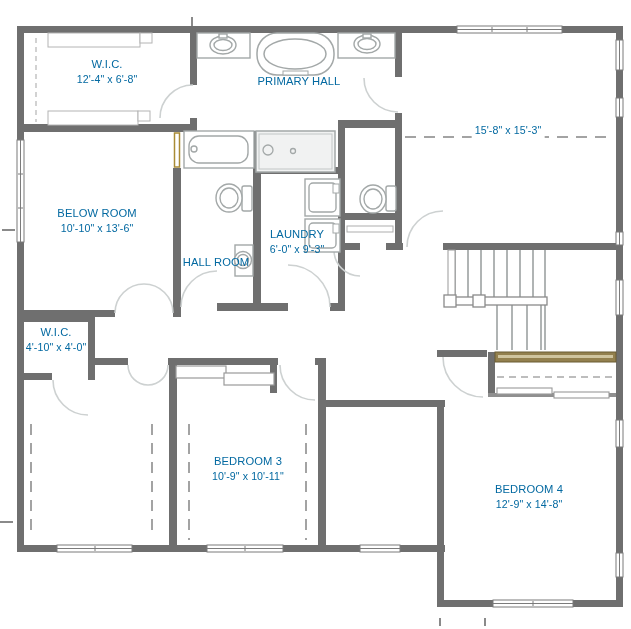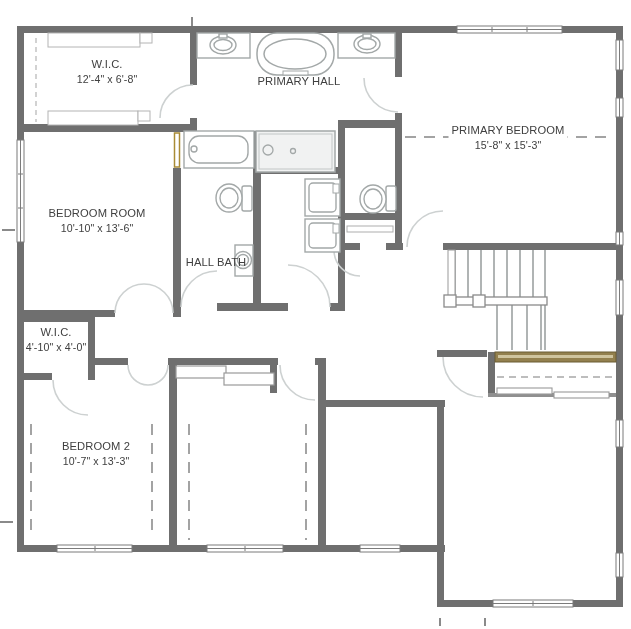--- a/index.html
+++ b/index.html
@@ -3,21 +3,21 @@
 <meta charset="utf-8">
 <style>
   html,body{margin:0;padding:0;background:#ffffff;}
   #stage{
     position:relative;width:631px;height:629px;background:#ffffff;overflow:hidden;
     font-family:"Liberation Sans", sans-serif;
   }
   #plan-svg{position:absolute;left:0;top:0;}
   .room-label{
     position:absolute;transform:translateX(-50%);text-align:center;
-    color:#404040;white-space:nowrap;line-height:15px;letter-spacing:.1px;
+    color:#0369a1;white-space:nowrap;line-height:15px;letter-spacing:.1px;
   }
   .room-label .rname{font-size:11.2px;}
   .room-label .rdims{font-size:10.6px;}
   .lbl-0{left:107px;top:57px}
   .lbl-1{left:299px;top:74px}
   .lbl-2{left:508px;top:123px;background:#fff;padding:0 3px}
   .lbl-3{left:97px;top:206px}
   .lbl-4{left:216px;top:255px}
   .lbl-5{left:297px;top:227px}
   .lbl-6{left:56px;top:325px}
@@ -271,32 +271,39 @@
   </svg>
 
   <div class="room-label lbl-0">
     <div class="rname">W.I.C.</div>
     <div class="rdims">12'-4" x 6'-8"</div>
   </div>
   <div class="room-label lbl-1">
     <div class="rname">PRIMARY HALL</div>
   </div>
   <div class="room-label lbl-2">
-    <div class="rname">PRIMARY BEDROOM</div>
     <div class="rdims">15'-8" x 15'-3"</div>
   </div>
   <div class="room-label lbl-3">
-    <div class="rname">BEDROOM ROOM</div>
+    <div class="rname">BELOW ROOM</div>
     <div class="rdims">10'-10" x 13'-6"</div>
   </div>
   <div class="room-label lbl-4">
-    <div class="rname">HALL BATH</div>
+    <div class="rname">HALL ROOM</div>
+  </div>
+  <div class="room-label lbl-5">
+    <div class="rname">LAUNDRY</div>
+    <div class="rdims">6'-0" x 9'-3"</div>
   </div>
   <div class="room-label lbl-6">
     <div class="rname">W.I.C.</div>
     <div class="rdims">4'-10" x 4'-0"</div>
   </div>
-  <div class="room-label lbl-7">
-    <div class="rname">BEDROOM 2</div>
-    <div class="rdims">10'-7" x 13'-3"</div>
+  <div class="room-label lbl-8">
+    <div class="rname">BEDROOM 3</div>
+    <div class="rdims">10'-9" x 10'-11"</div>
+  </div>
+  <div class="room-label lbl-10">
+    <div class="rname">BEDROOM 4</div>
+    <div class="rdims">12'-9" x 14'-8"</div>
   </div>
 
 </div>
 
 </body></html>

